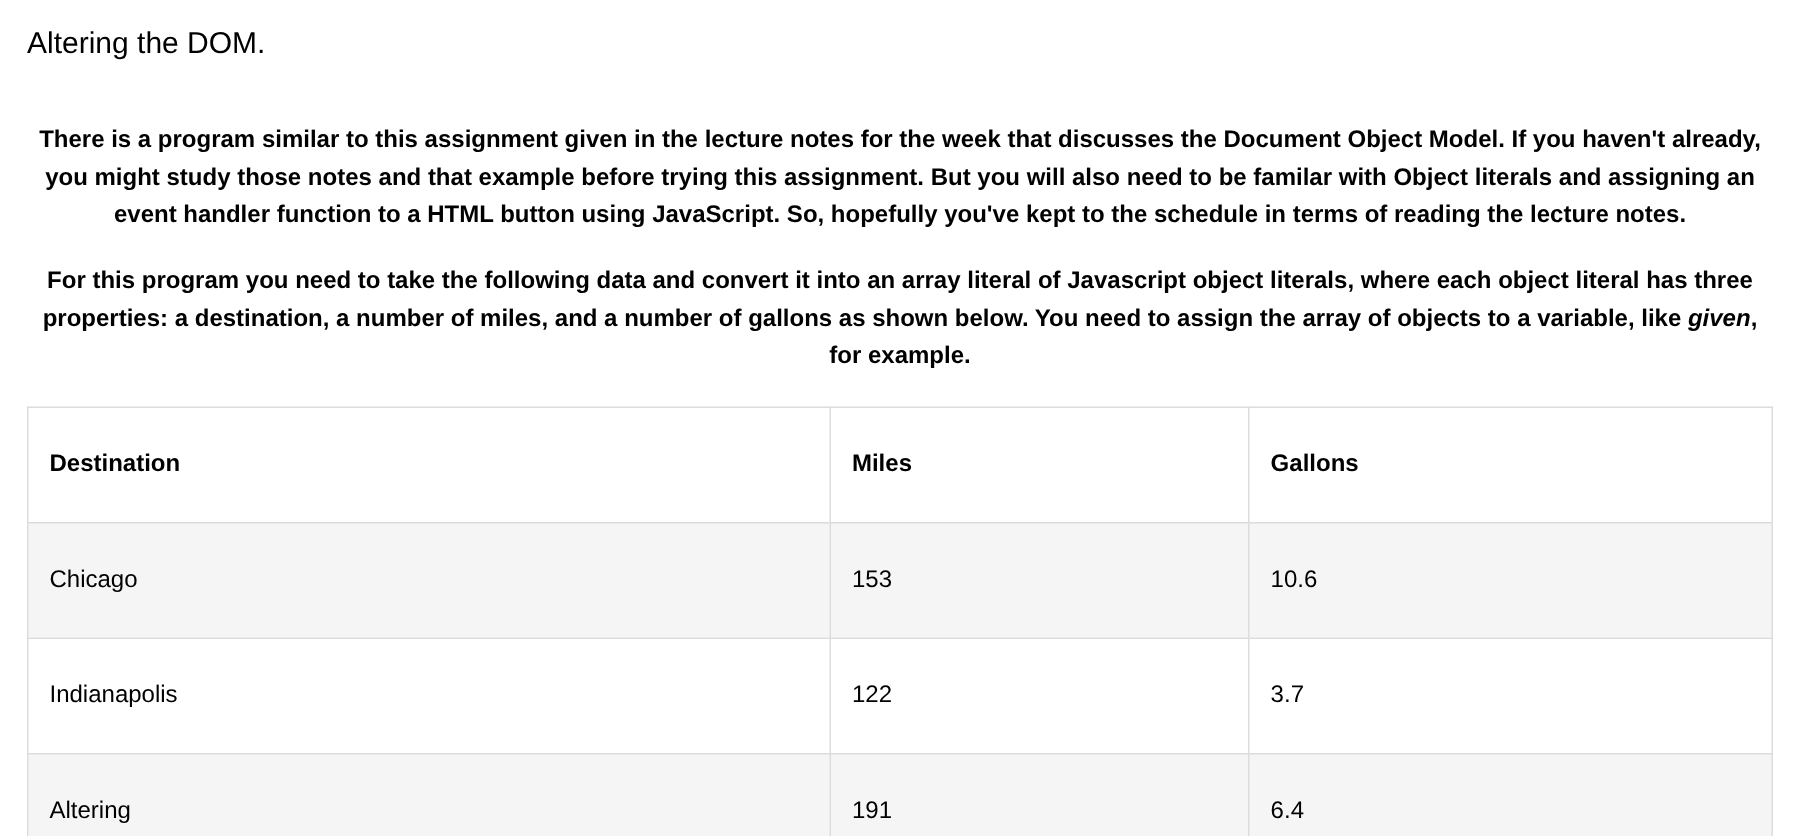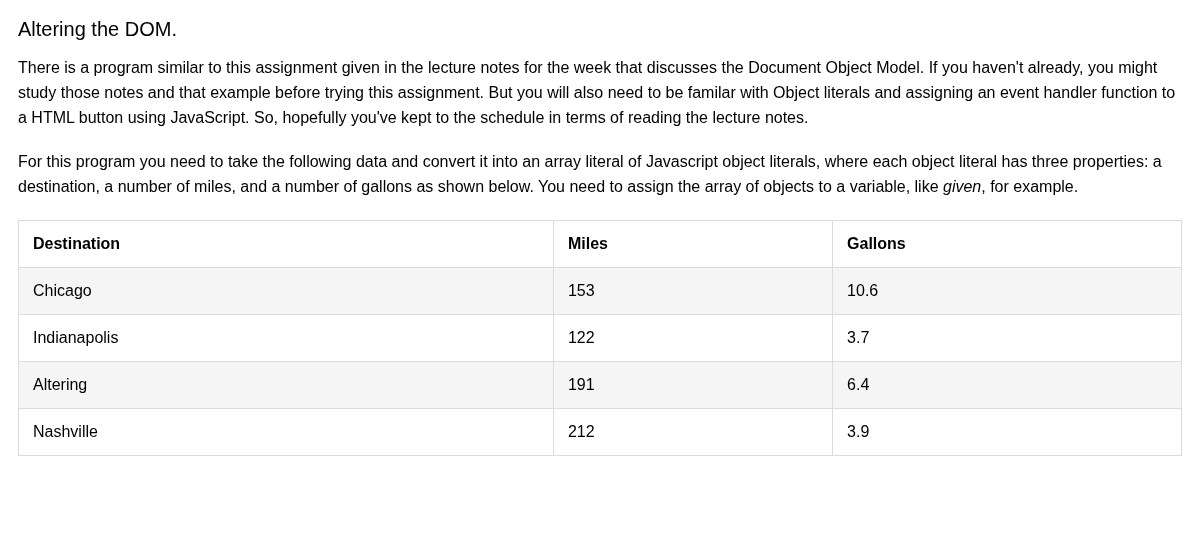--- a/index.html
+++ b/index.html
@@ -12,42 +12,43 @@
       font-size: 16px;
       color: #000;
       background: #fff;
       padding: 14px 18px;
       width: 1200px;
       line-height: 1.5;
     }
     .heading {
       font-size: 20px;
       font-weight: 400;
-      margin-bottom: 12px;
+      margin-bottom: 38px;
     }
     .paragraph {
       font-size: 16px;
-      font-weight: 400;
+      font-weight: 700;
       margin-bottom: 20px;
       line-height: 1.55;
+      text-align: center;
     }
     .italic {
       font-style: italic;
     }
     .data-table {
       width: 100%;
       border-collapse: collapse;
       border: 1px solid #dcdcdc;
       font-size: 16px;
       margin-top: 6px;
     }
     .data-table th,
     .data-table td {
       text-align: left;
-      padding: 11px 14px;
+      padding: 26px 14px;
       border: 1px solid #dcdcdc;
       font-weight: 400;
     }
     .data-table th {
       font-weight: 700;
       background: #fff;
     }
     .data-table tbody tr:nth-child(odd) {
       background: #f5f5f5;
     }

